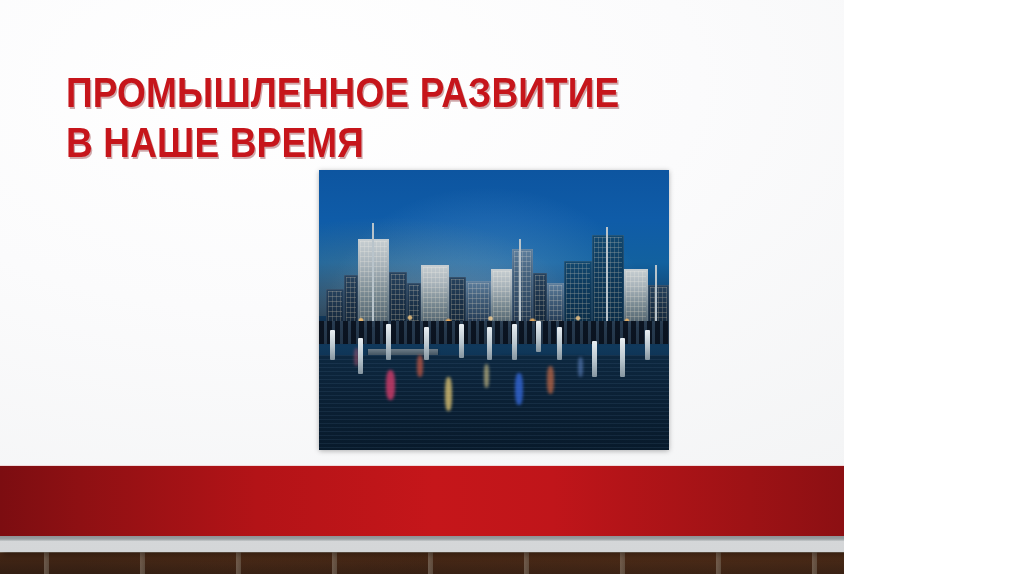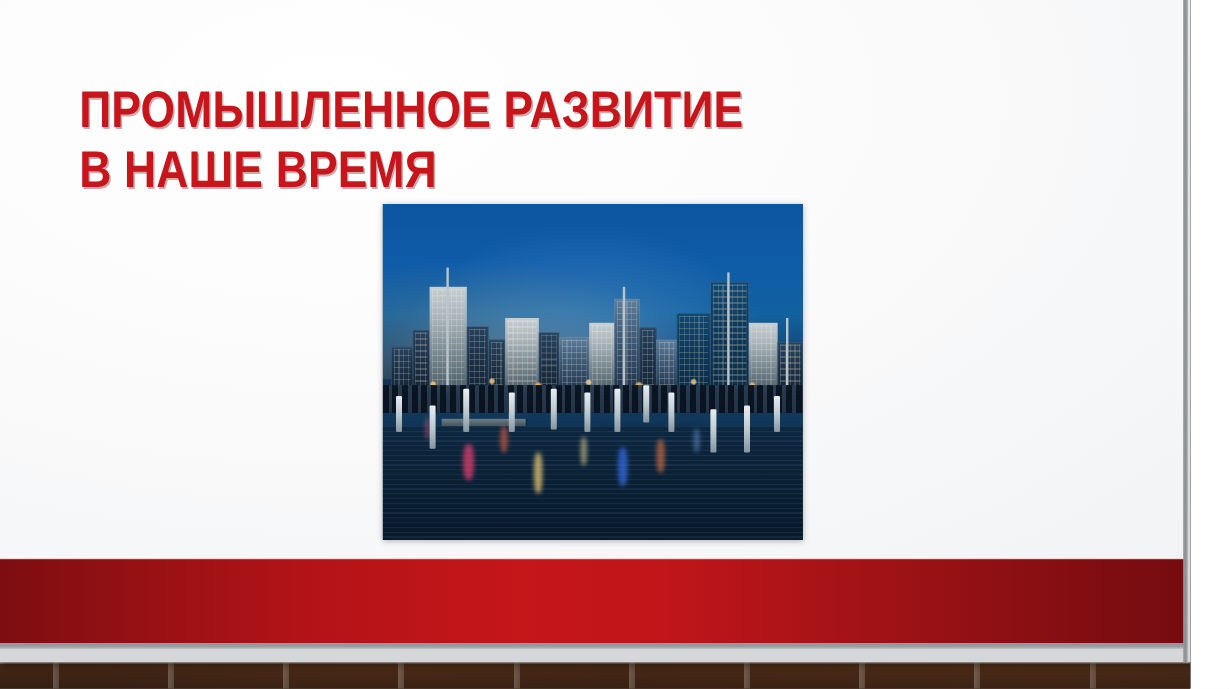--- a/index.html
+++ b/index.html
@@ -6,21 +6,21 @@
     margin: 0;
     padding: 0;
     background: #ffffff;
   }
   body {
     font-family: "Liberation Sans", sans-serif;
   }
 
   .slide {
     position: relative;
-    width: 992px;
+    width: 844px;
     height: 574px;
     overflow: hidden;
     background: #3a2a1e;
   }
 
   
   .brick-wall {
     position: absolute;
     inset: 0;
     background-color: #4a3123;

